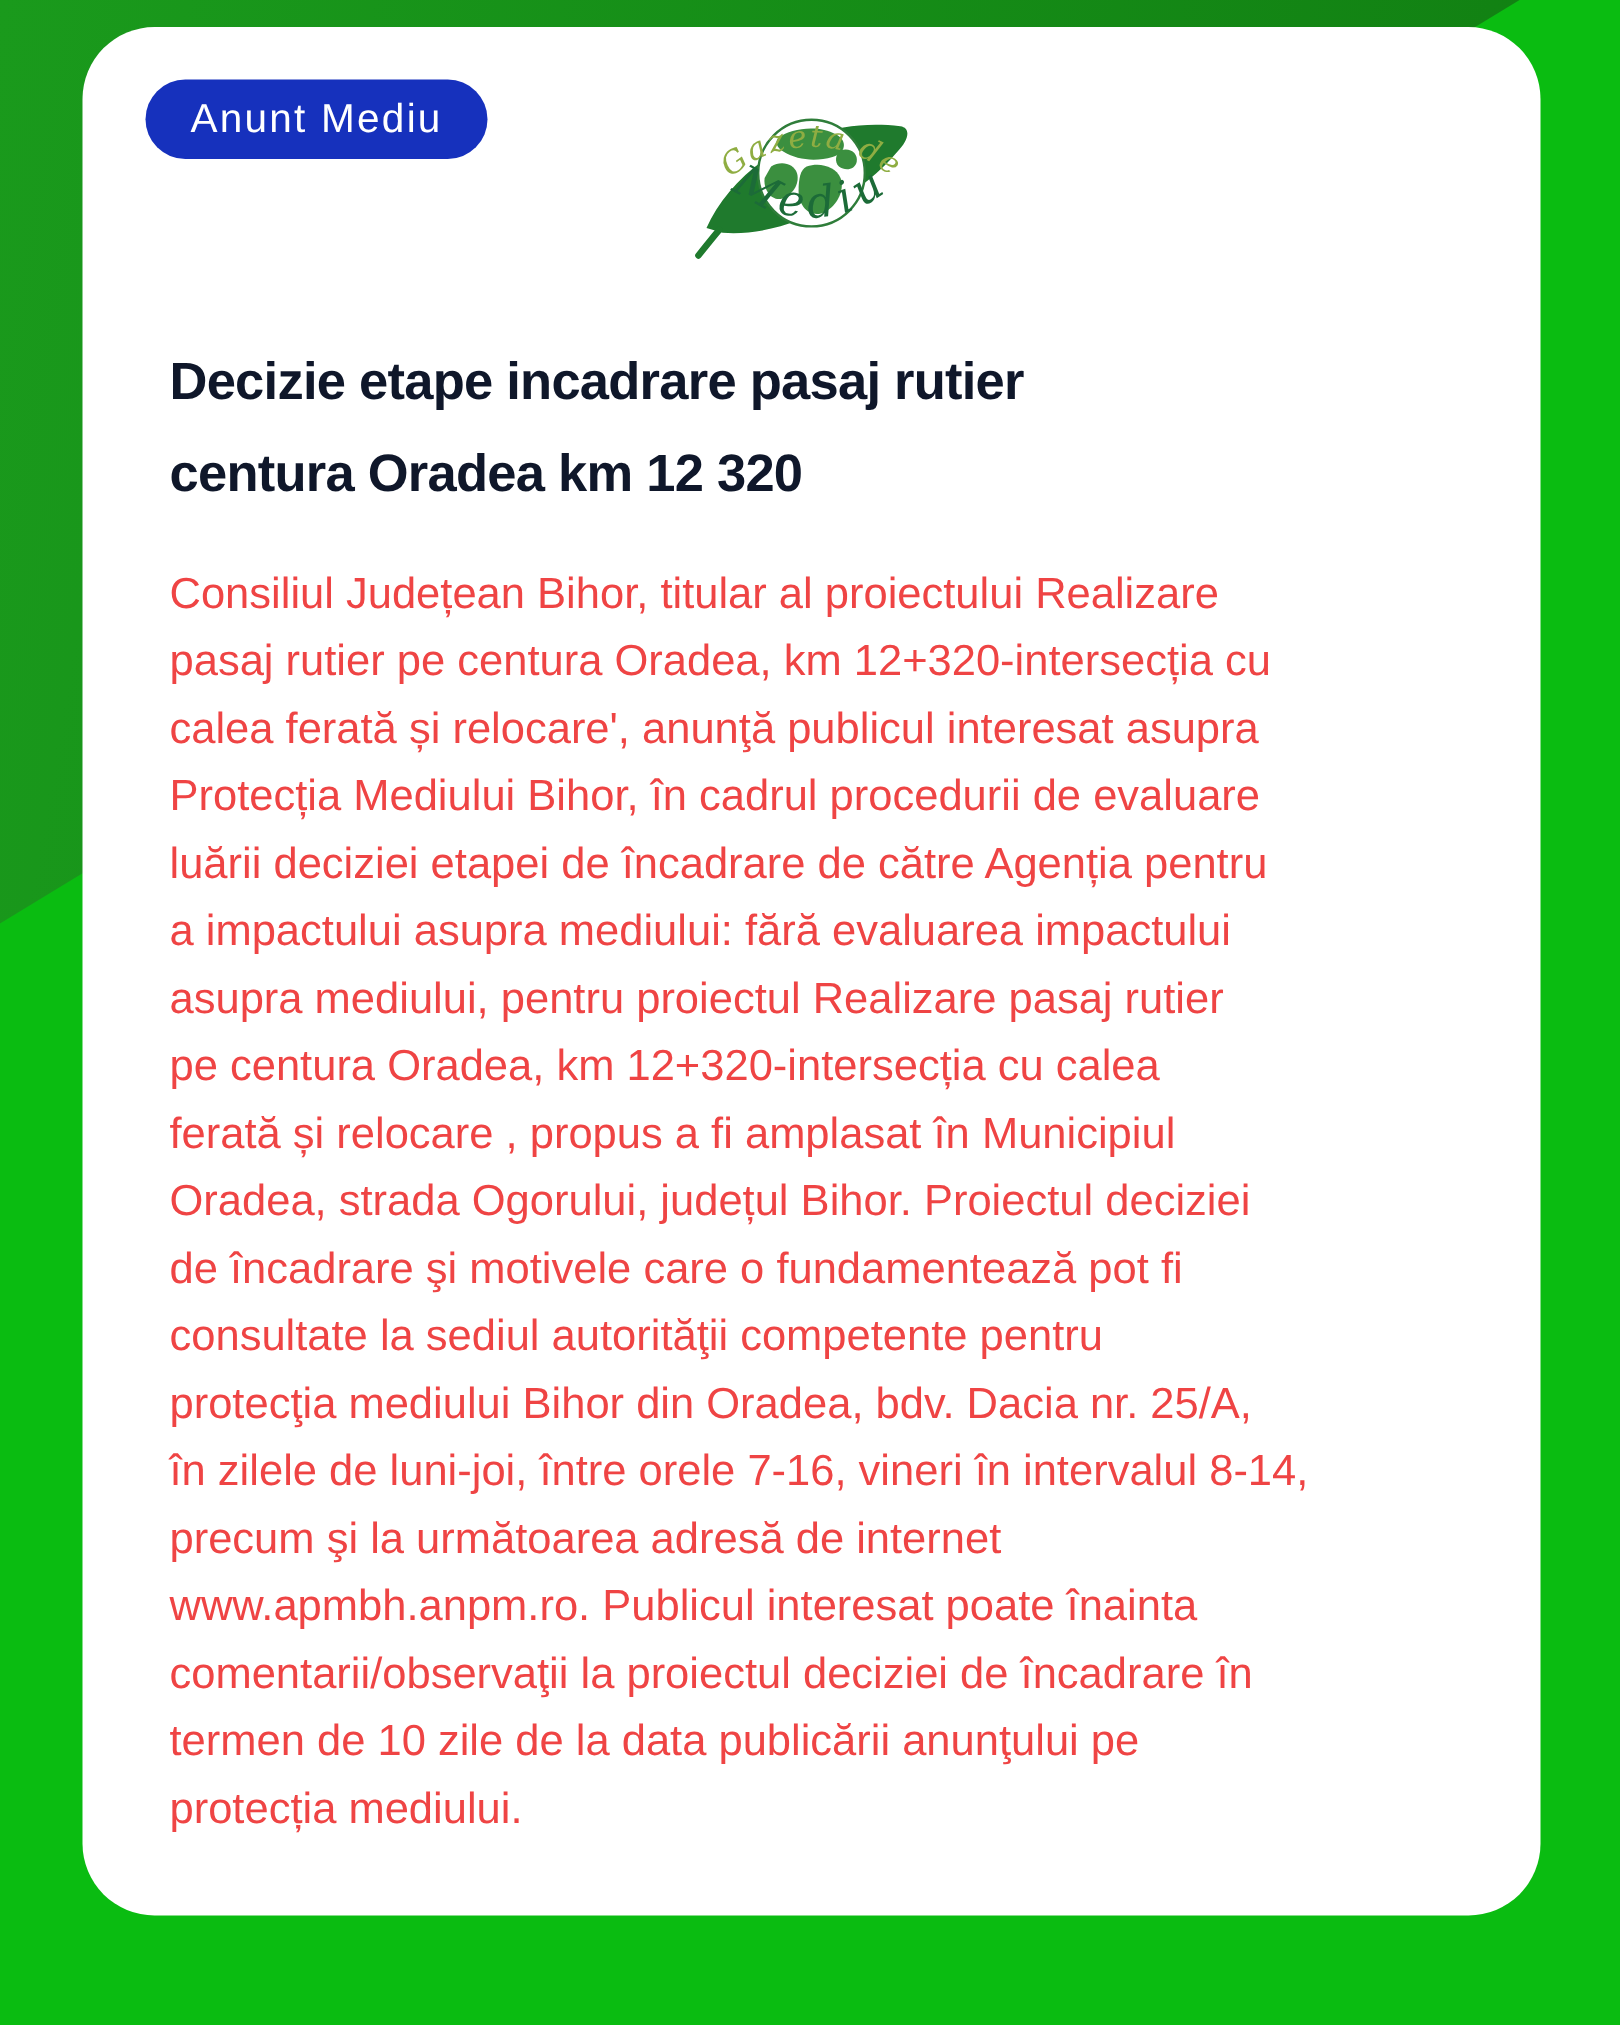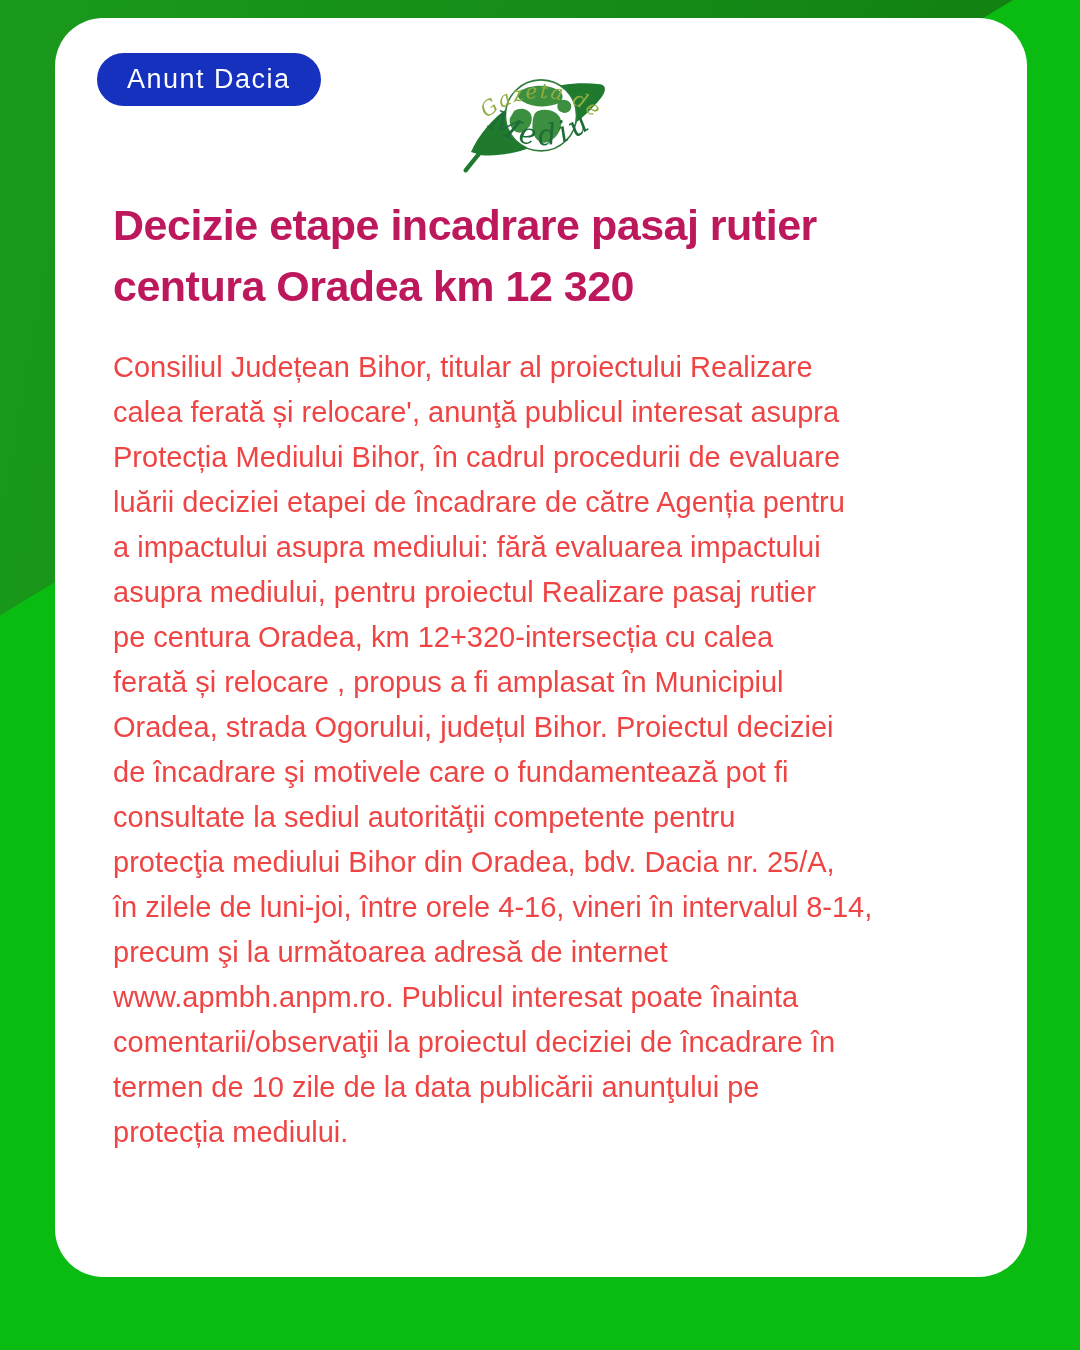--- a/index.html
+++ b/index.html
@@ -32,42 +32,43 @@
     font-size:19px;letter-spacing:1.5px;fill:#8fad42;
   }
   .logo-bottom-text{
     font-family:"DejaVu Serif", serif;font-style:italic;
     font-size:27px;letter-spacing:4px;fill:#1c6b38;
   }
   .content{
     position:absolute;left:58px;right:50px;top:177px;
   }
   .title{
-    color:#be185d;font-weight:700;font-size:43px;
+    color:#0f172a;font-weight:700;font-size:35px;
     letter-spacing:-0.5px;
+    margin-top:29px;
   }
   .title .t-line{
     white-space:nowrap;line-height:61px;height:61px;
   }
   .body-text{
     margin-top:28px;color:#ef4444;font-size:29px;font-weight:400;
   }
   .body-text .b-line{
     white-space:nowrap;line-height:45px;height:45px;
   }
 </style>
 </head>
 <body>
 
 <div class="bg-accent"></div>
 
 <div class="card">
 
   <div class="badge">
-    <span>Anunt Dacia</span>
+    <span>Anunt Mediu</span>
   </div>
 
   <svg class="logo" width="164" height="140" viewBox="0 0 150 130">
     <defs>
       <path id="arcTop" d="M 18 80 A 75 75 0 0 1 132 80"></path>
       <path id="arcBot" d="M 14 66 A 75 75 0 0 0 136 66"></path>
     </defs>
 
     <path d="M10 104 C 26 68, 72 34, 130 41 C 137 42, 135 50, 128 57 C 102 88, 56 110, 20 107 Z" fill="#1f7a2d"></path>
     <path d="M18 105 C 13 111, 9 116, 5 121" stroke="#1f7a2d" stroke-width="4" fill="none" stroke-linecap="round"></path>
@@ -87,32 +88,33 @@
     </text>
   </svg>
 
   <div class="content">
     <div class="title">
         <div class="t-line">Decizie etape incadrare pasaj rutier</div>
         <div class="t-line">centura Oradea km 12 320</div>
       </div>
     <div class="body-text">
         <div class="b-line">Consiliul Județean Bihor, titular al proiectului Realizare</div>
+        <div class="b-line">pasaj rutier pe centura Oradea, km 12+320-intersecția cu</div>
         <div class="b-line">calea ferată și relocare', anunţă publicul interesat asupra</div>
         <div class="b-line">Protecția Mediului Bihor, în cadrul procedurii de evaluare</div>
         <div class="b-line">luării deciziei etapei de încadrare de către Agenția pentru</div>
         <div class="b-line">a impactului asupra mediului: fără evaluarea impactului</div>
         <div class="b-line">asupra mediului, pentru proiectul Realizare pasaj rutier</div>
         <div class="b-line">pe centura Oradea, km 12+320-intersecția cu calea</div>
         <div class="b-line">ferată și relocare , propus a fi amplasat în Municipiul</div>
         <div class="b-line">Oradea, strada Ogorului, județul Bihor. Proiectul deciziei</div>
         <div class="b-line">de încadrare şi motivele care o fundamentează pot fi</div>
         <div class="b-line">consultate la sediul autorităţii competente pentru</div>
         <div class="b-line">protecţia mediului Bihor din Oradea, bdv. Dacia nr. 25/A,</div>
-        <div class="b-line">în zilele de luni-joi, între orele 4-16, vineri în intervalul 8-14,</div>
+        <div class="b-line">în zilele de luni-joi, între orele 7-16, vineri în intervalul 8-14,</div>
         <div class="b-line">precum şi la următoarea adresă de internet</div>
         <div class="b-line">www.apmbh.anpm.ro. Publicul interesat poate înainta</div>
         <div class="b-line">comentarii/observaţii la proiectul deciziei de încadrare în</div>
         <div class="b-line">termen de 10 zile de la data publicării anunţului pe</div>
         <div class="b-line">protecția mediului.</div>
       </div>
   </div>
 
 </div>
 

